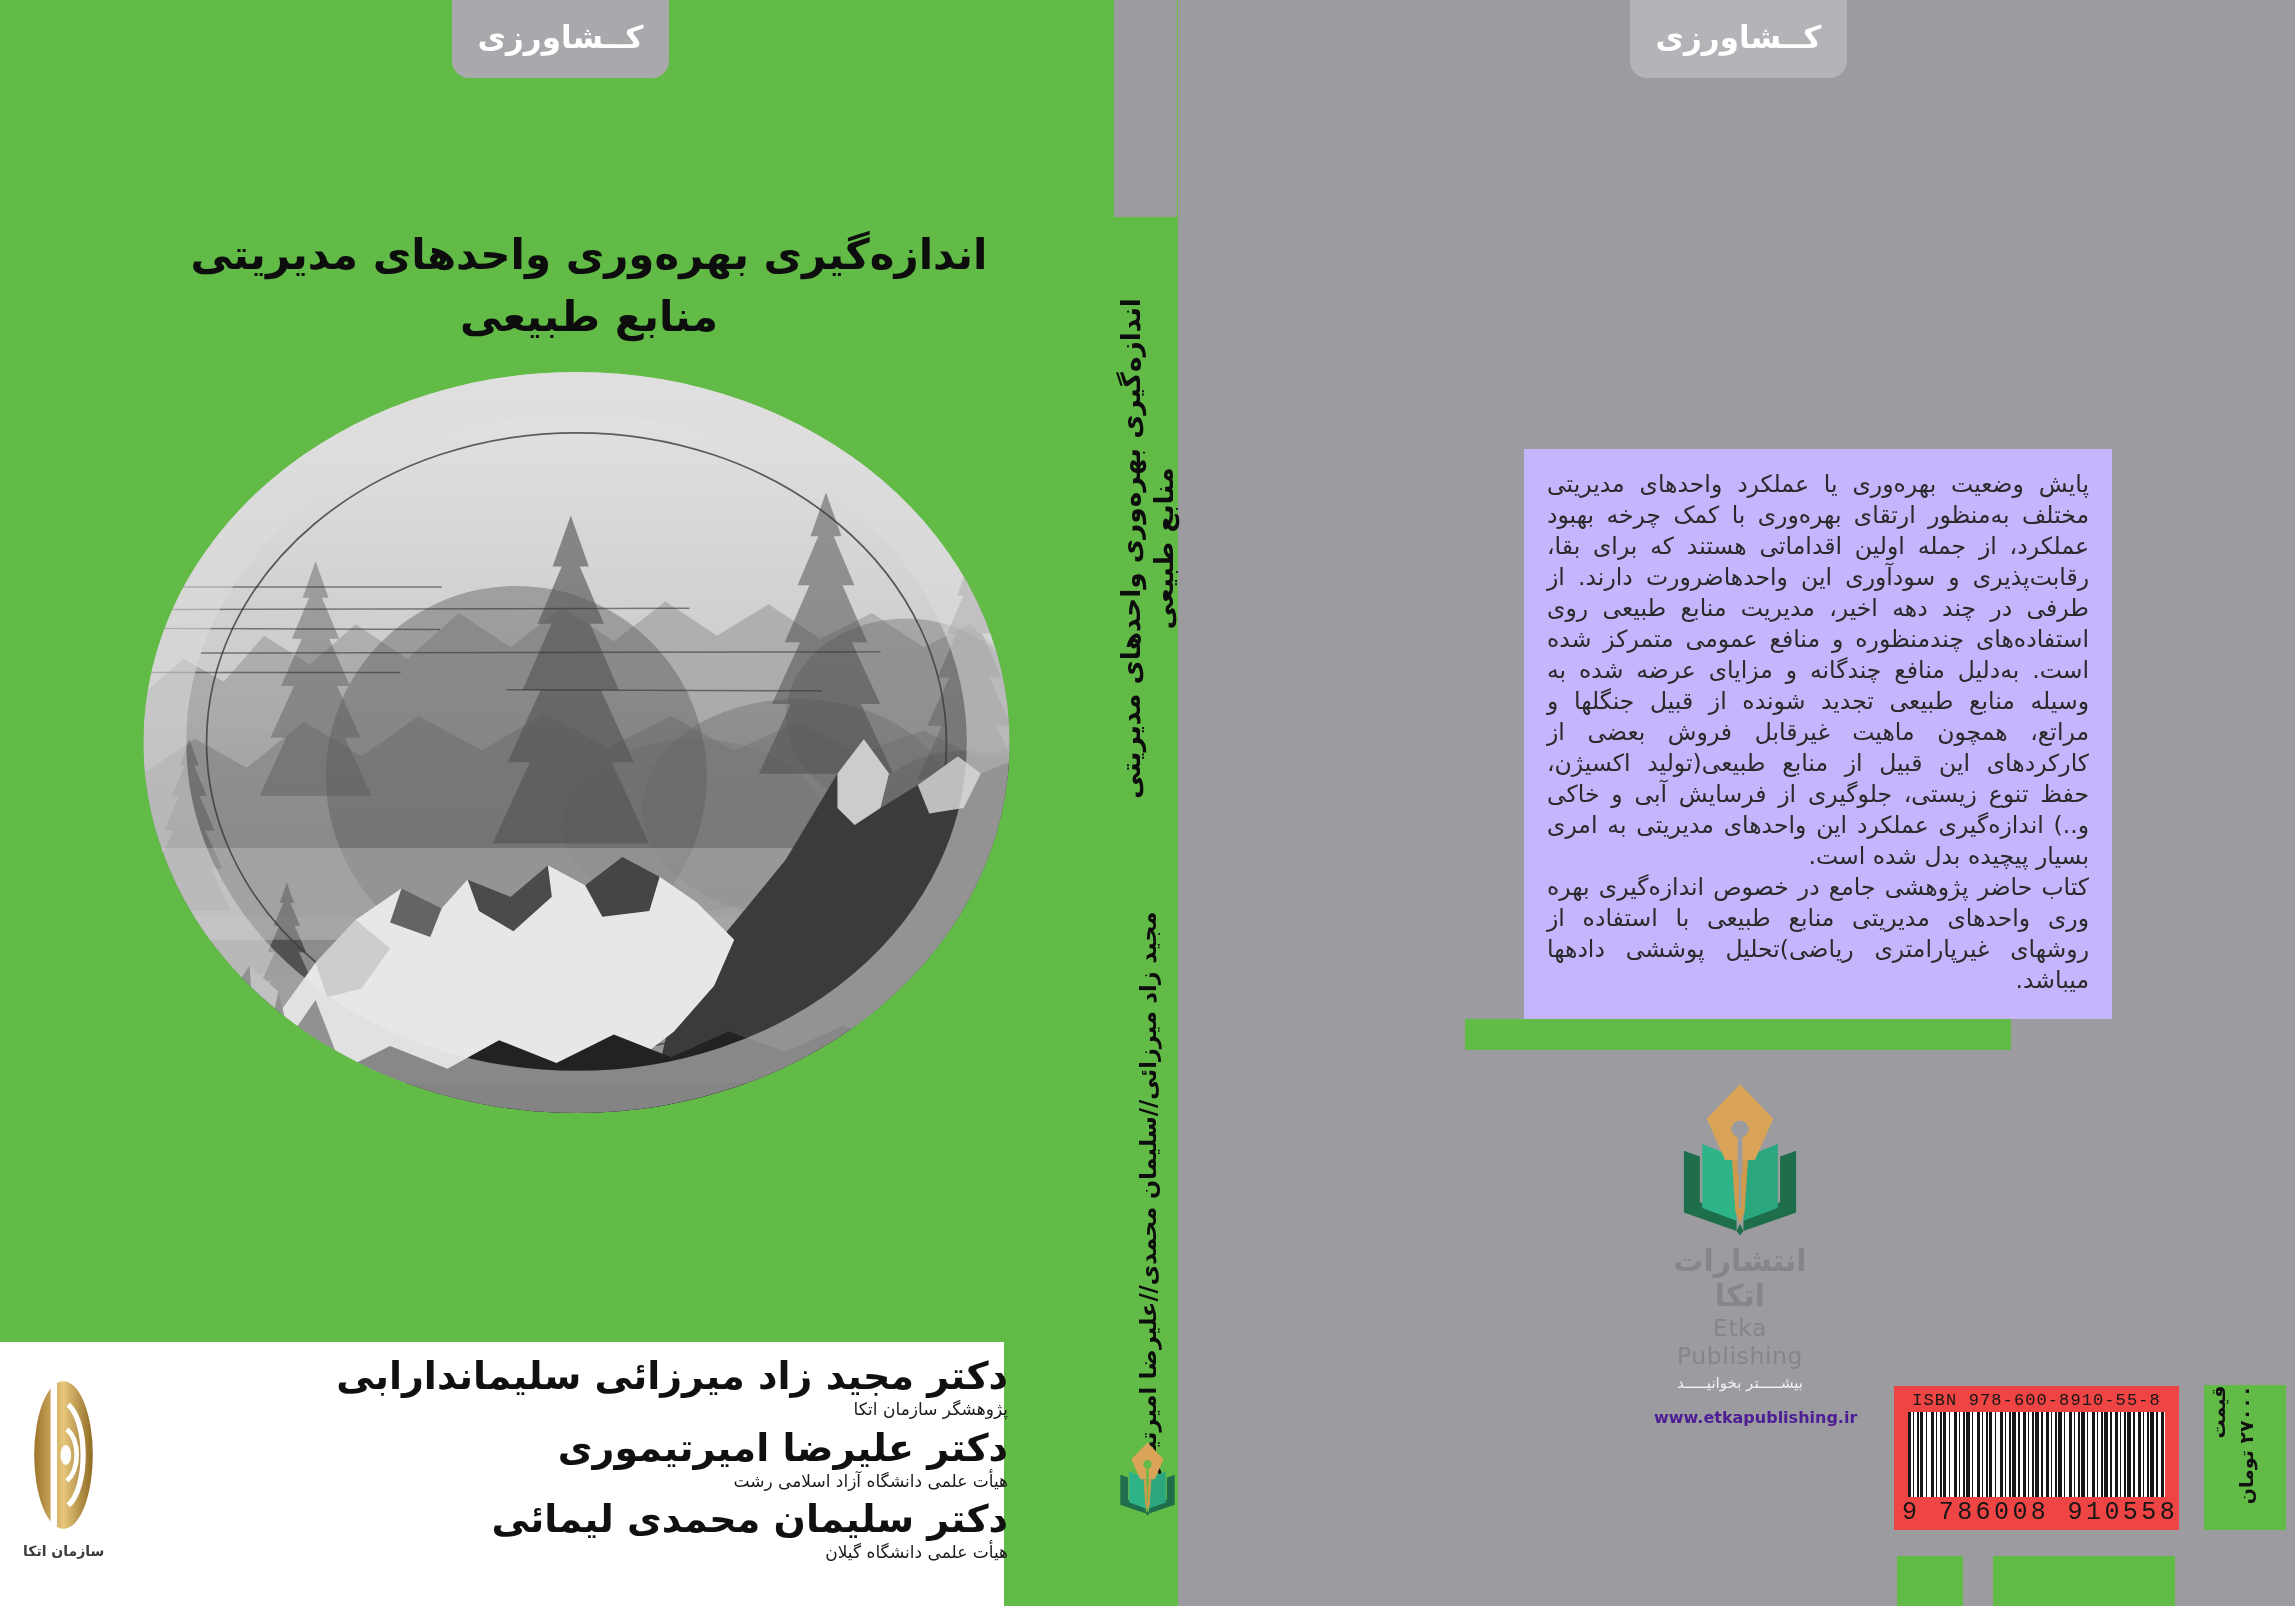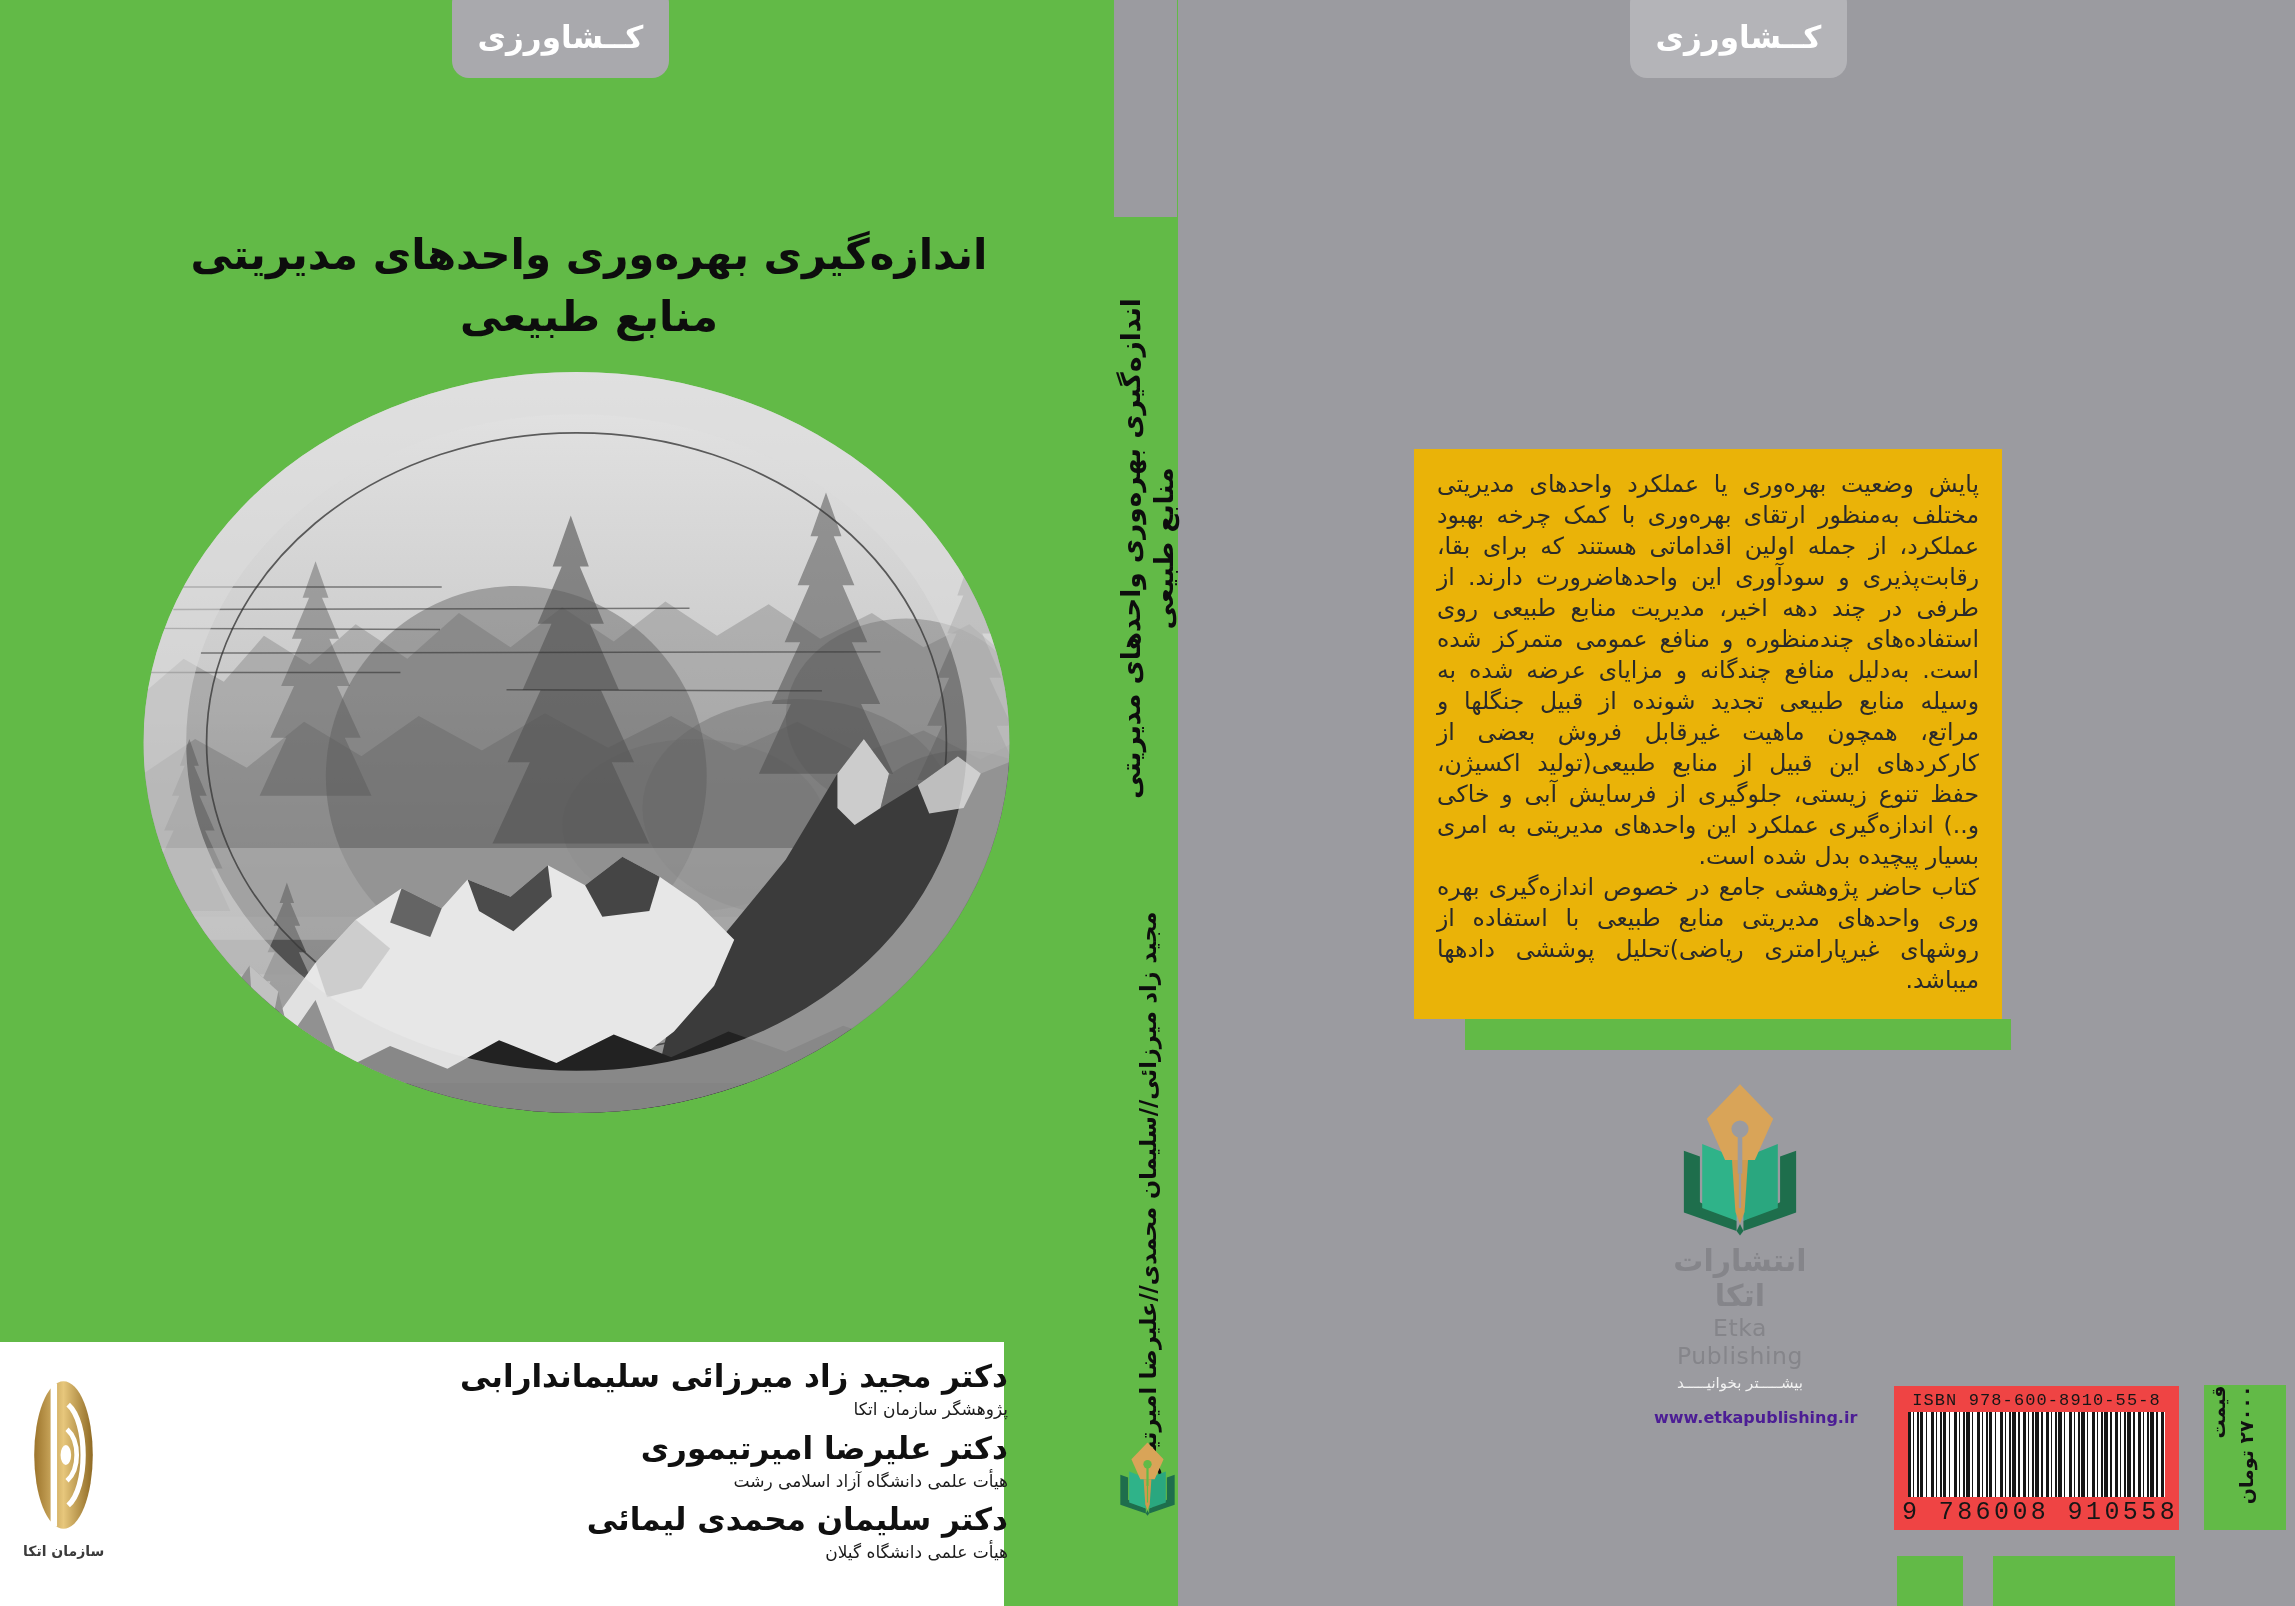--- a/index.html
+++ b/index.html
@@ -26,37 +26,37 @@
   }
   .illustration{left:143px;top:372px;width:867px;height:741px;}
   .white-band{left:0;top:1342px;width:1004px;height:265px;background:#ffffff;}
   .org-logo{left:33px;top:1380px;width:61px;height:150px;}
   .org-label{
     left:5.7px;top:1543px;width:116px;text-align:center;direction:rtl;
     font-size:14px;font-weight:bold;color:#3b3b3b;
   }
   .authors{left:0;top:1358px;width:1008px;direction:rtl;text-align:right;}
   .author-entry{margin-bottom:5.7px;}
-  .author-name{font-size:31px;font-weight:bold;color:#101010;line-height:37px;}
+  .author-name{font-size:38px;font-weight:bold;color:#101010;line-height:37px;}
   .author-aff{font-size:17px;color:#1c1c1c;line-height:29px;padding-left:5.7px;}
   
   .spine-title{
     left:859px;top:515px;width:576px;height:67px;
     transform:rotate(-90deg);direction:rtl;text-align:center;
     font-size:26.4px;font-weight:bold;line-height:33px;color:#0d0d0d;white-space:nowrap;
   }
   .spine-authors{
     left:894px;top:1149px;width:507px;height:32px;
     transform:rotate(-90deg);direction:rtl;text-align:center;
     font-size:22.4px;font-weight:bold;color:#0d0d0d;white-space:nowrap;line-height:32px;
   }
   .spine-logo{left:1117px;top:1442px;width:61px;height:75px;}
   
   .blurb-box{
-    left:1414px;top:449px;width:588px;height:570px;background:#eab308;
+    left:1524px;top:449px;width:588px;height:570px;background:#c4b5fd;
     box-sizing:border-box;padding:19.5px 23px;direction:rtl;text-align:justify;
     color:#2a2a2a;font-size:23.5px;line-height:31px;
   }
   .blurb-box p{margin:0;}
   .green-bar{left:1465px;top:1019px;width:546px;height:31px;background:#62ba47;}
   .publisher{left:1654px;top:1083px;width:172px;text-align:center;}
   .publisher svg{display:block;margin:0 auto;}
   .pub-fa{direction:rtl;font-size:30px;font-weight:bold;color:#85858a;margin-top:4.6px;}
   .pub-en{font-size:23.5px;color:#85858a;margin-top:1.1px;letter-spacing:0.6px;}
   .pub-slogan{direction:rtl;font-size:15px;color:#f2f2f2;margin-top:4.6px;}

